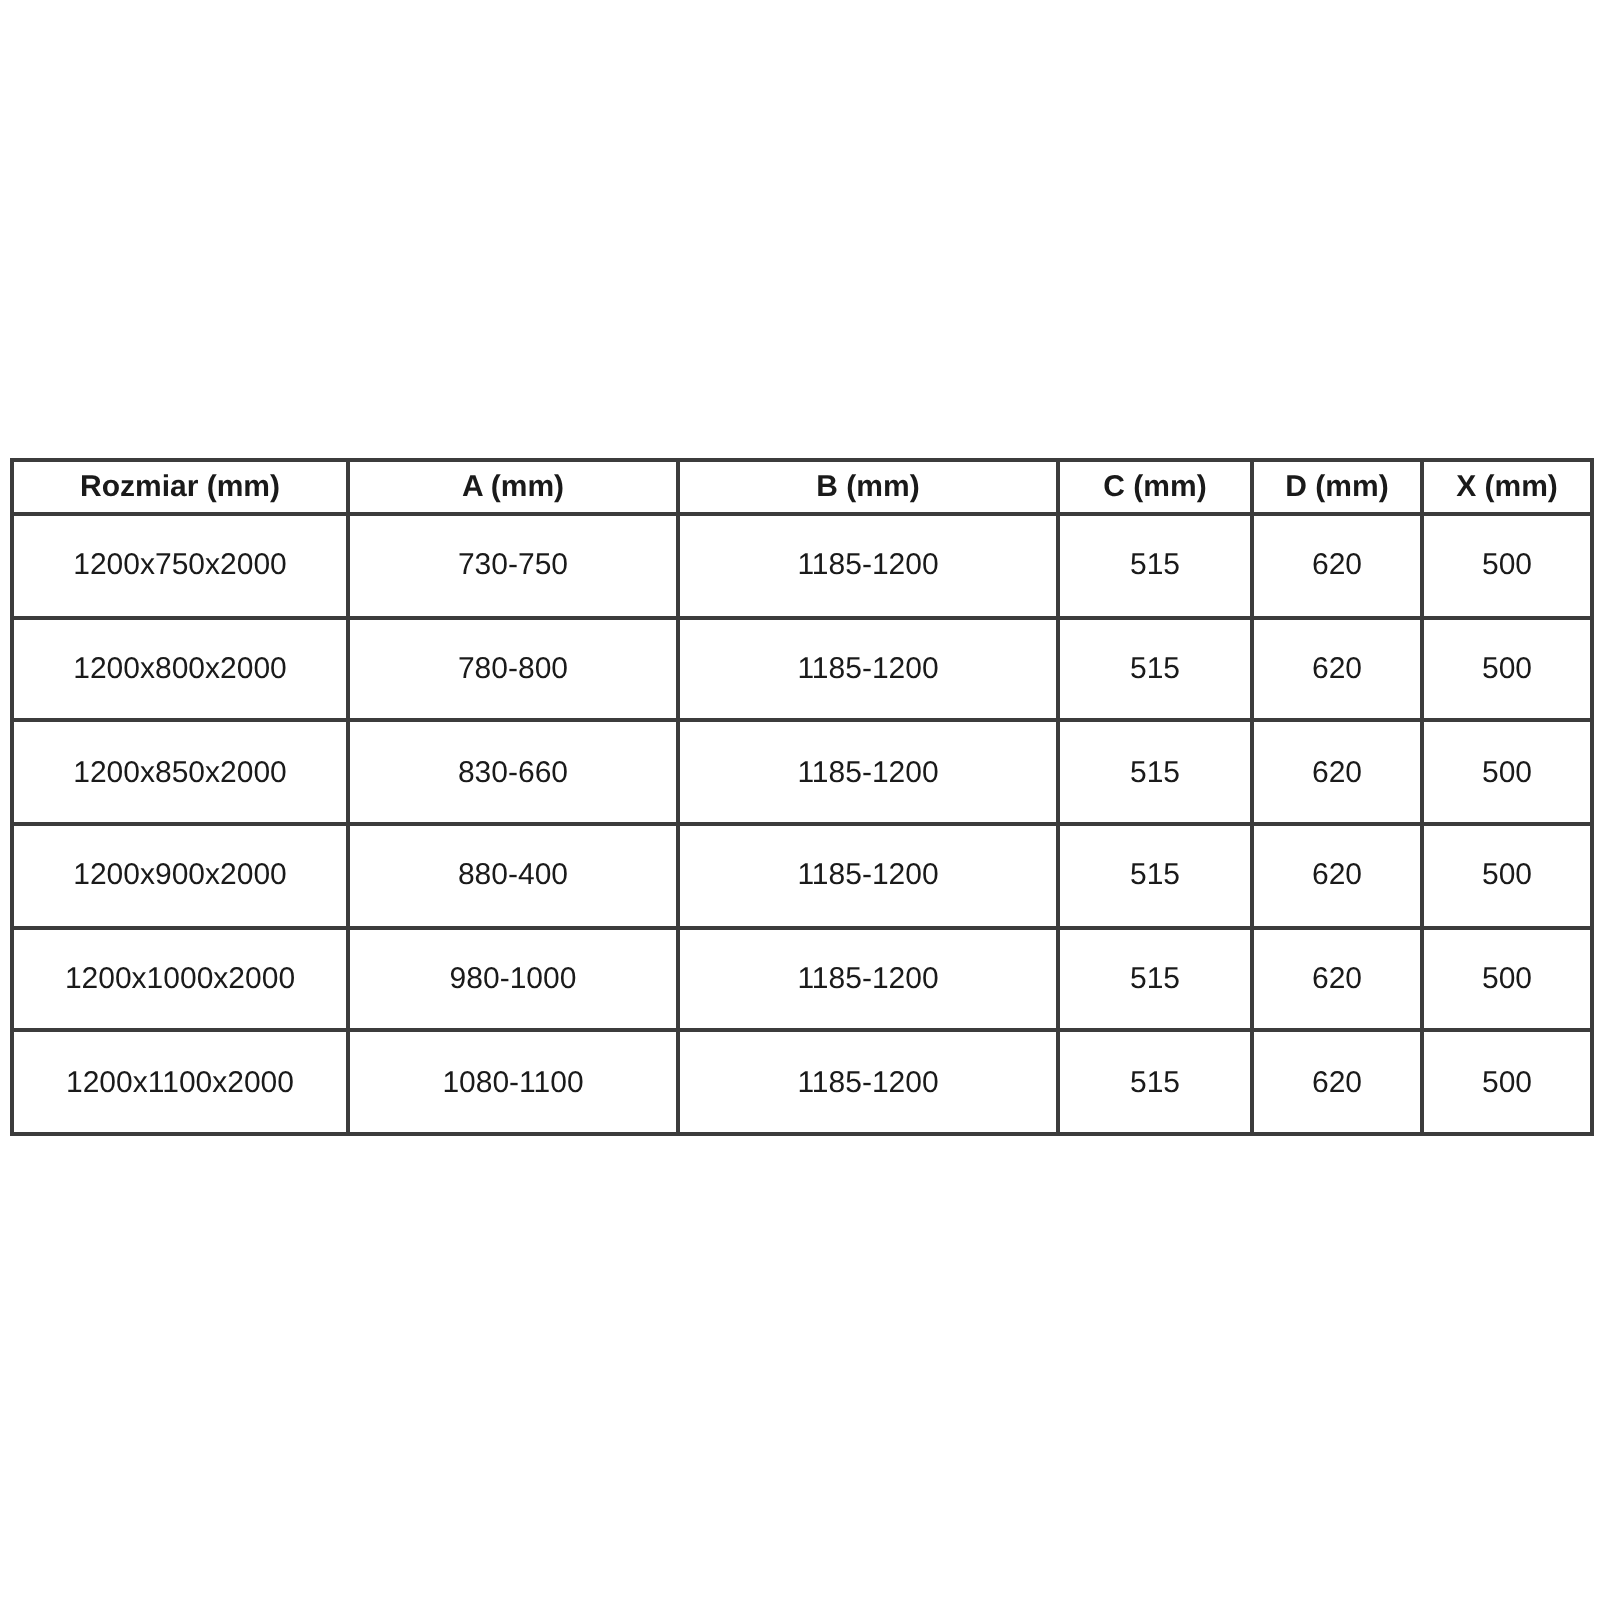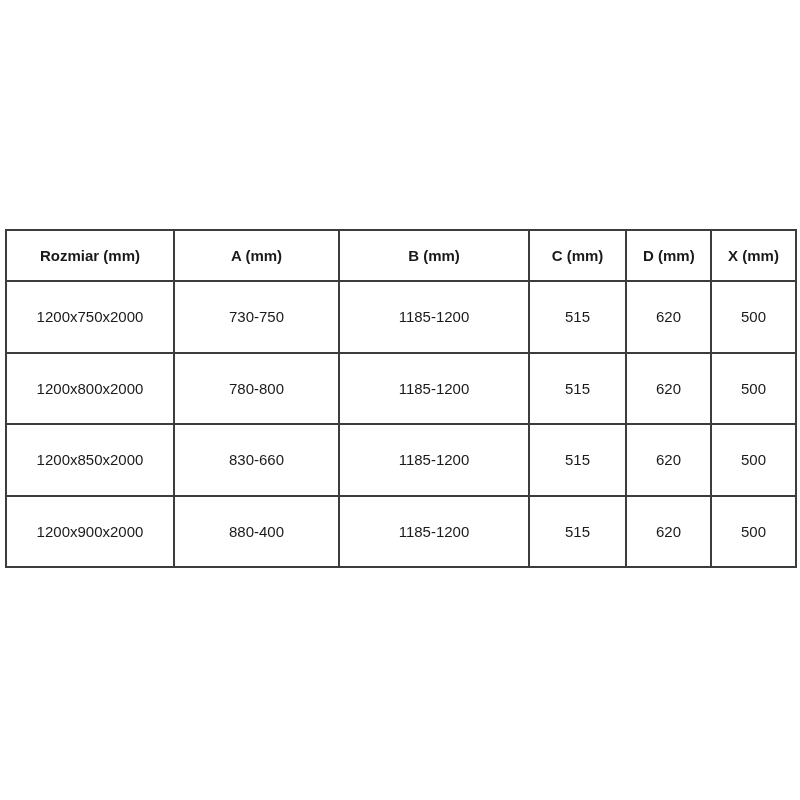--- a/index.html
+++ b/index.html
@@ -24,21 +24,21 @@
     border-collapse: collapse;
     table-layout: fixed;
   }
   table.dim-table th,
   table.dim-table td {
     border: 2px solid #3c3c3c;
     text-align: center;
     vertical-align: middle;
     font-size: 15px;
     color: #1a1a1a;
-    padding: 16px;
+    padding: 4px;
     background: #ffffff;
     white-space: nowrap;
     overflow: hidden;
   }
   table.dim-table th {
     font-weight: bold;
   }
   col.c-rozmiar { width: 168px; }
   col.c-a { width: 165px; }
   col.c-b { width: 190px; }
@@ -95,15 +95,31 @@
         <td>500</td>
       </tr>
       <tr>
         <td>1200x900x2000</td>
         <td>880-400</td>
         <td>1185-1200</td>
         <td>515</td>
         <td>620</td>
         <td>500</td>
       </tr>
+      <tr>
+        <td>1200x1000x2000</td>
+        <td>980-1000</td>
+        <td>1185-1200</td>
+        <td>515</td>
+        <td>620</td>
+        <td>500</td>
+      </tr>
+      <tr>
+        <td>1200x1100x2000</td>
+        <td>1080-1100</td>
+        <td>1185-1200</td>
+        <td>515</td>
+        <td>620</td>
+        <td>500</td>
+      </tr>
     </tbody>
   </table>
 </div>
 
 </body></html>

